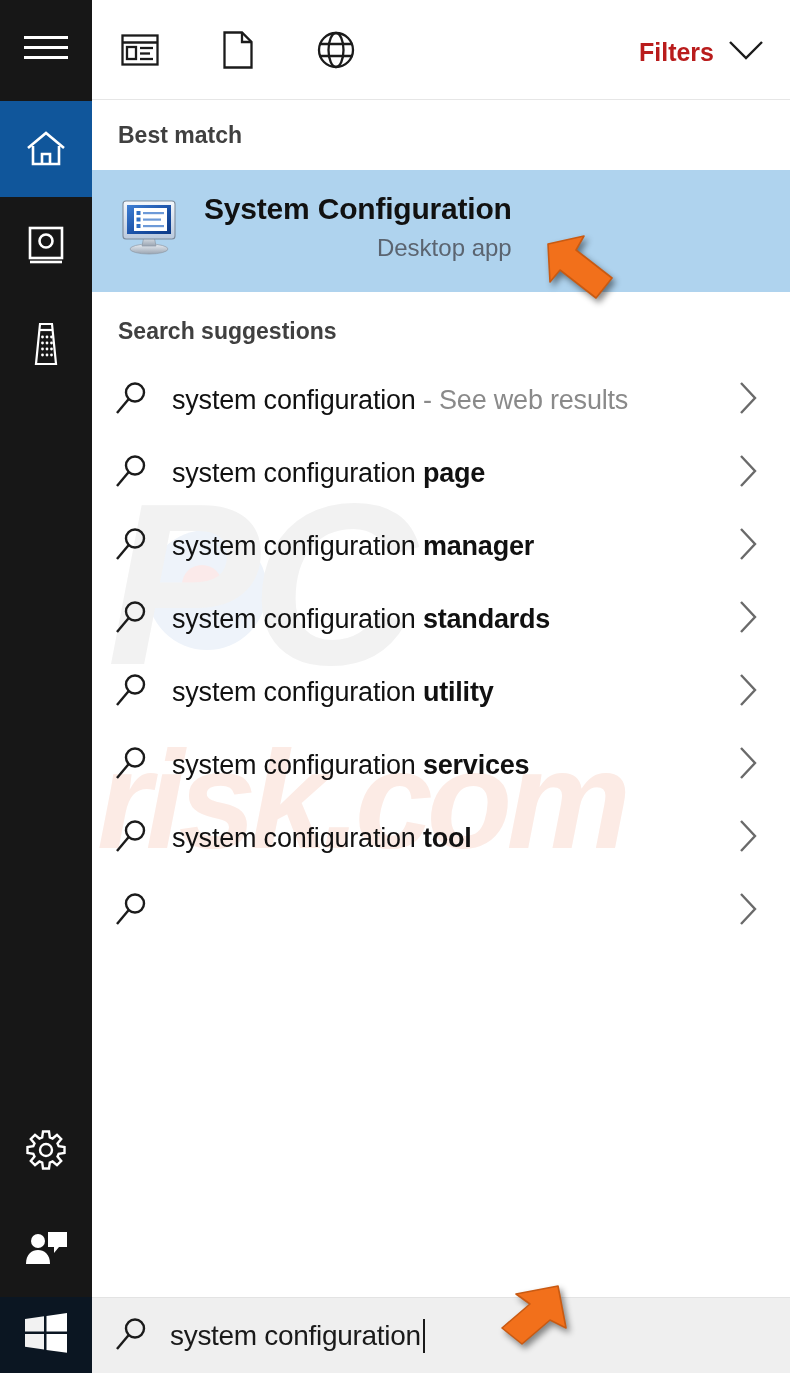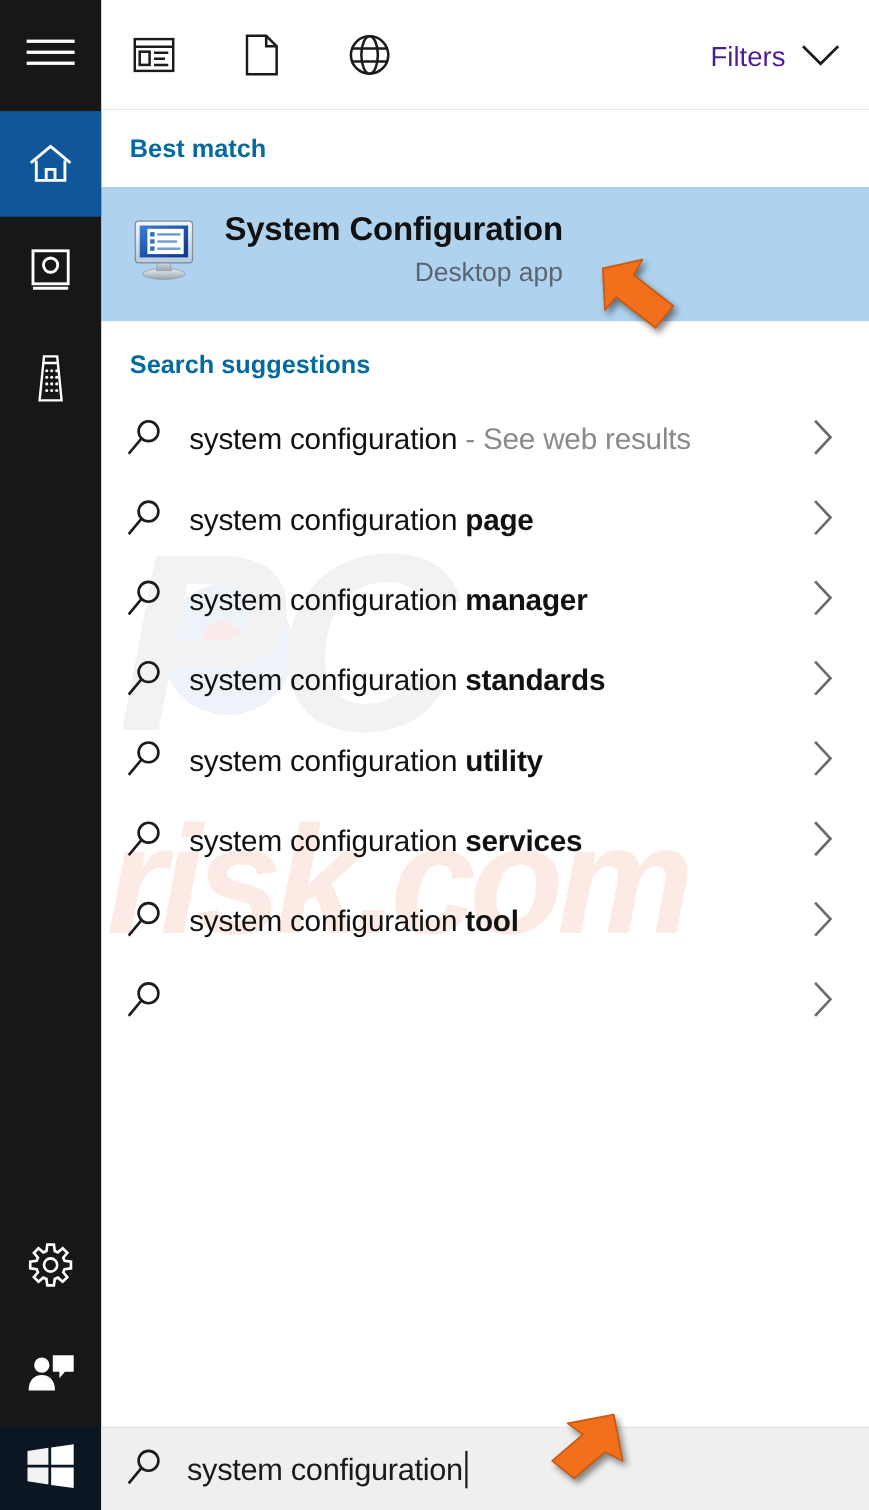--- a/index.html
+++ b/index.html
@@ -63,26 +63,26 @@
     border-bottom:1px solid #e6e6e6; z-index:2; background:transparent;
   }
   .tb-icon {
     position:absolute; top:26px; width:52px; height:52px;
     display:flex; align-items:center; justify-content:center;
   }
   .tb-filters {
     position:absolute; right:26px; top:30px; height:44px;
     display:flex; align-items:center; gap:14px;
   }
-  .tb-filters .lbl { font-size:25px; color:#4c1d95; font-weight:400; }
+  .tb-filters .lbl { font-size:25px; color:#b91c1c; font-weight:700; }
 
   
   .sec-head {
     position:absolute; left:26px; font-size:23px; font-weight:bold;
-    color:#0369a1; z-index:2;
+    color:#404040; z-index:2;
   }
 
   
   .best-row {
     position:absolute; left:0; width:698px; height:122px; top:170px;
     background:#AFD3EE; z-index:1;
     display:flex; align-items:center;
   }
   .best-icon {
     position:absolute; left:26px; top:24px; width:62px; height:62px;

